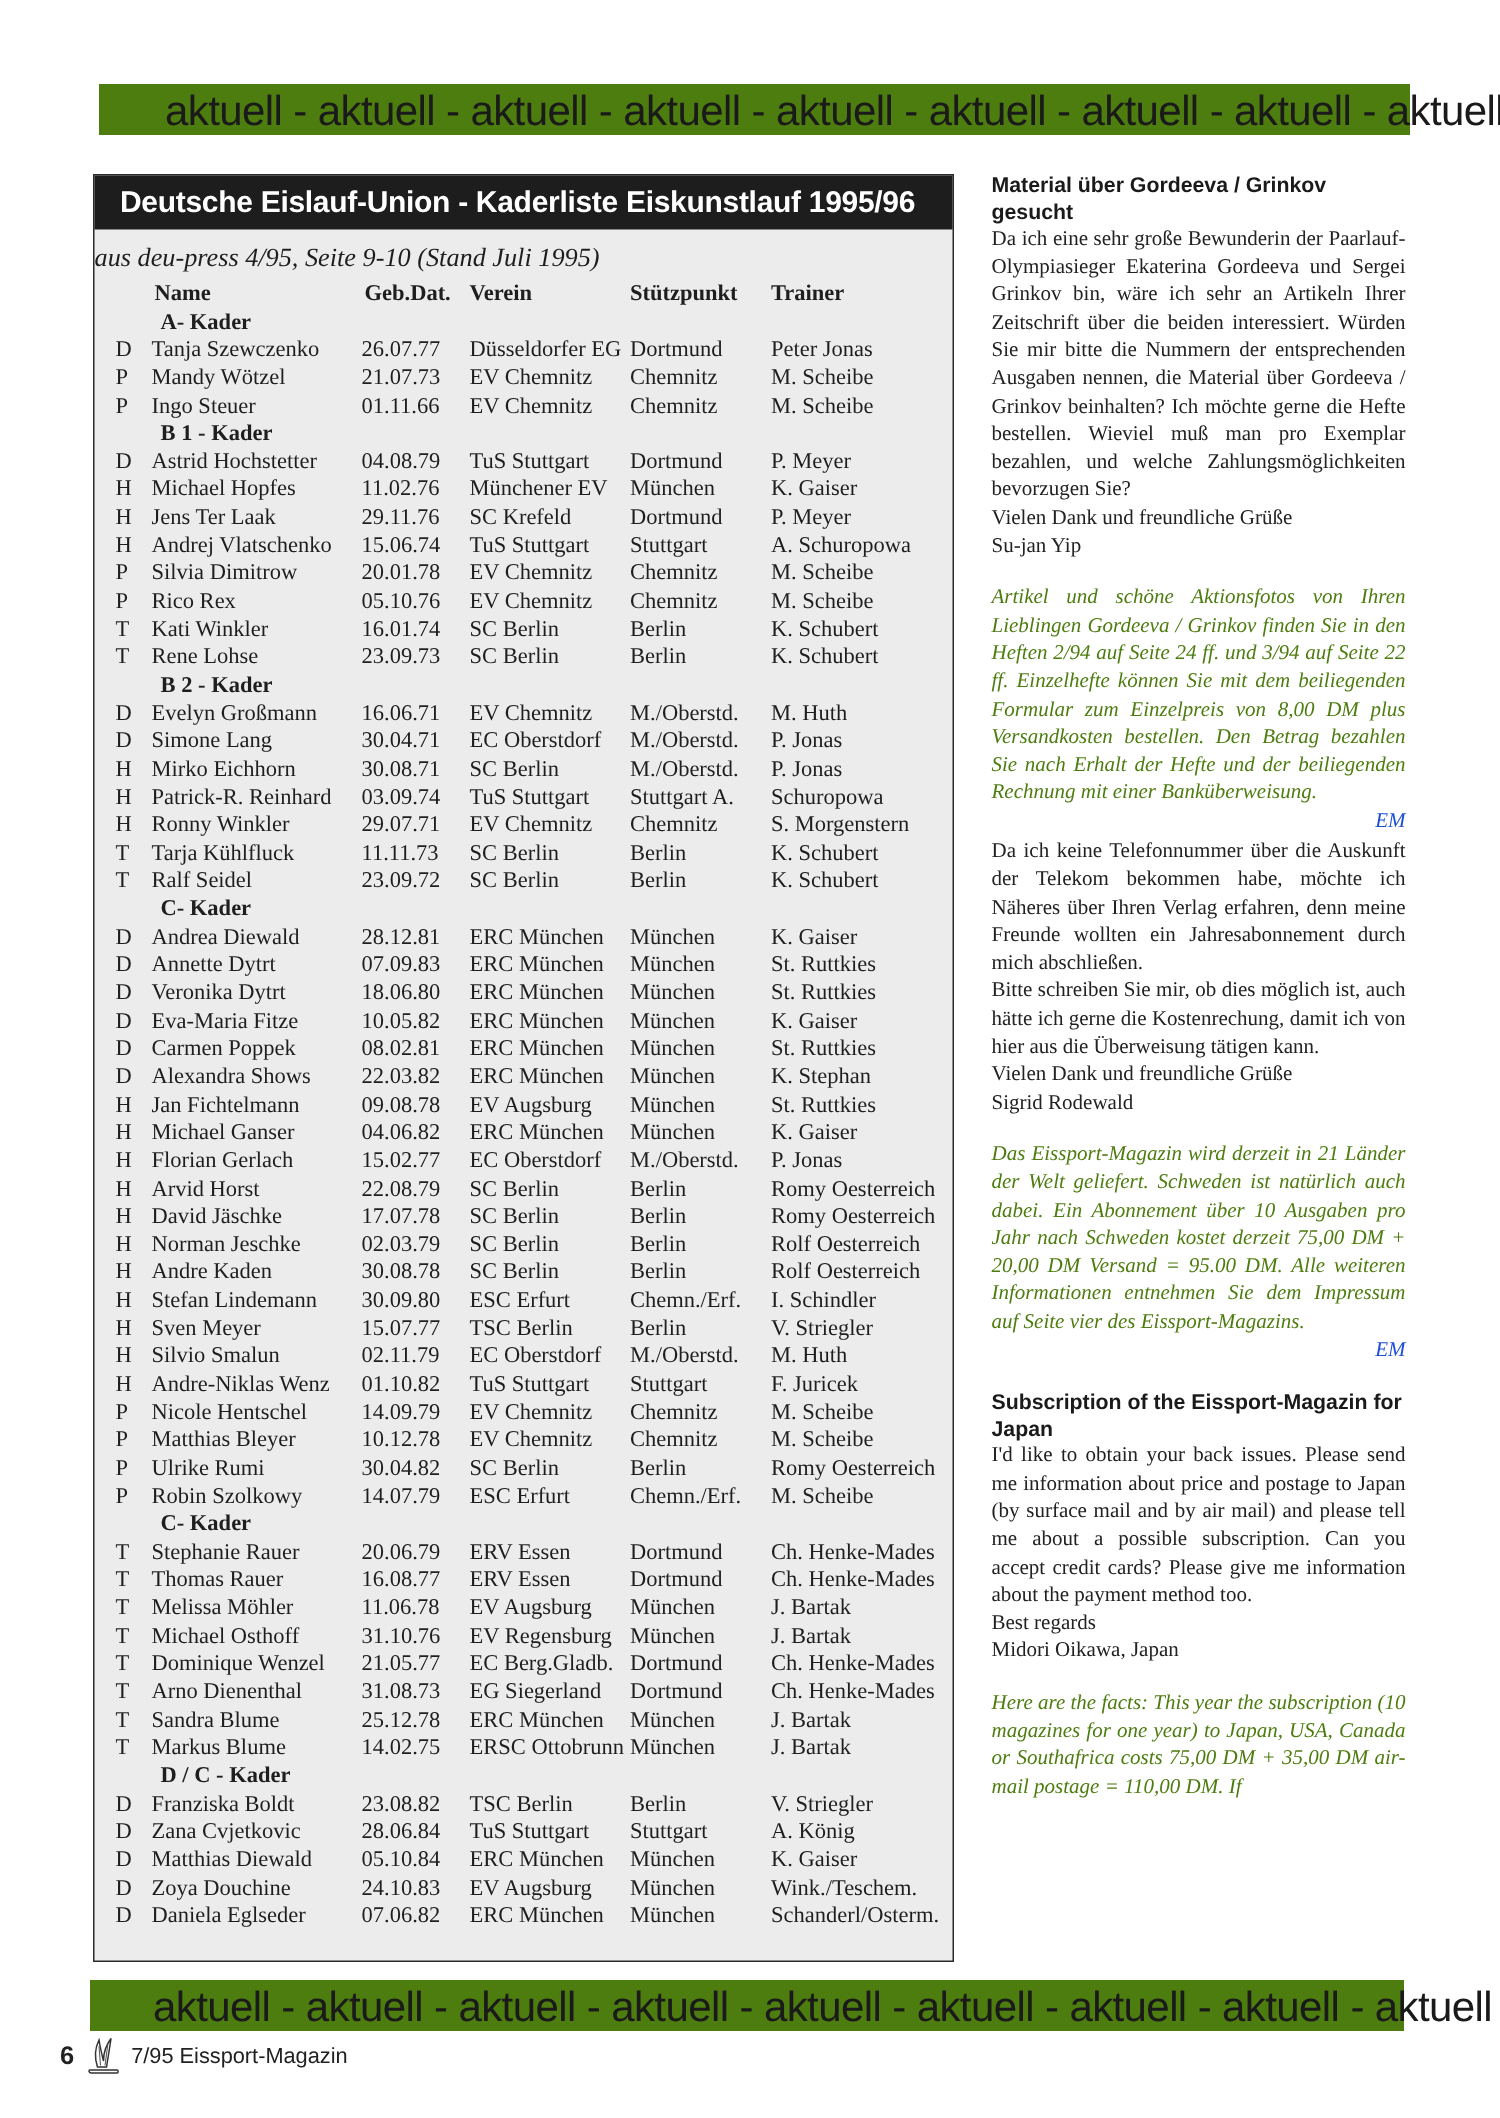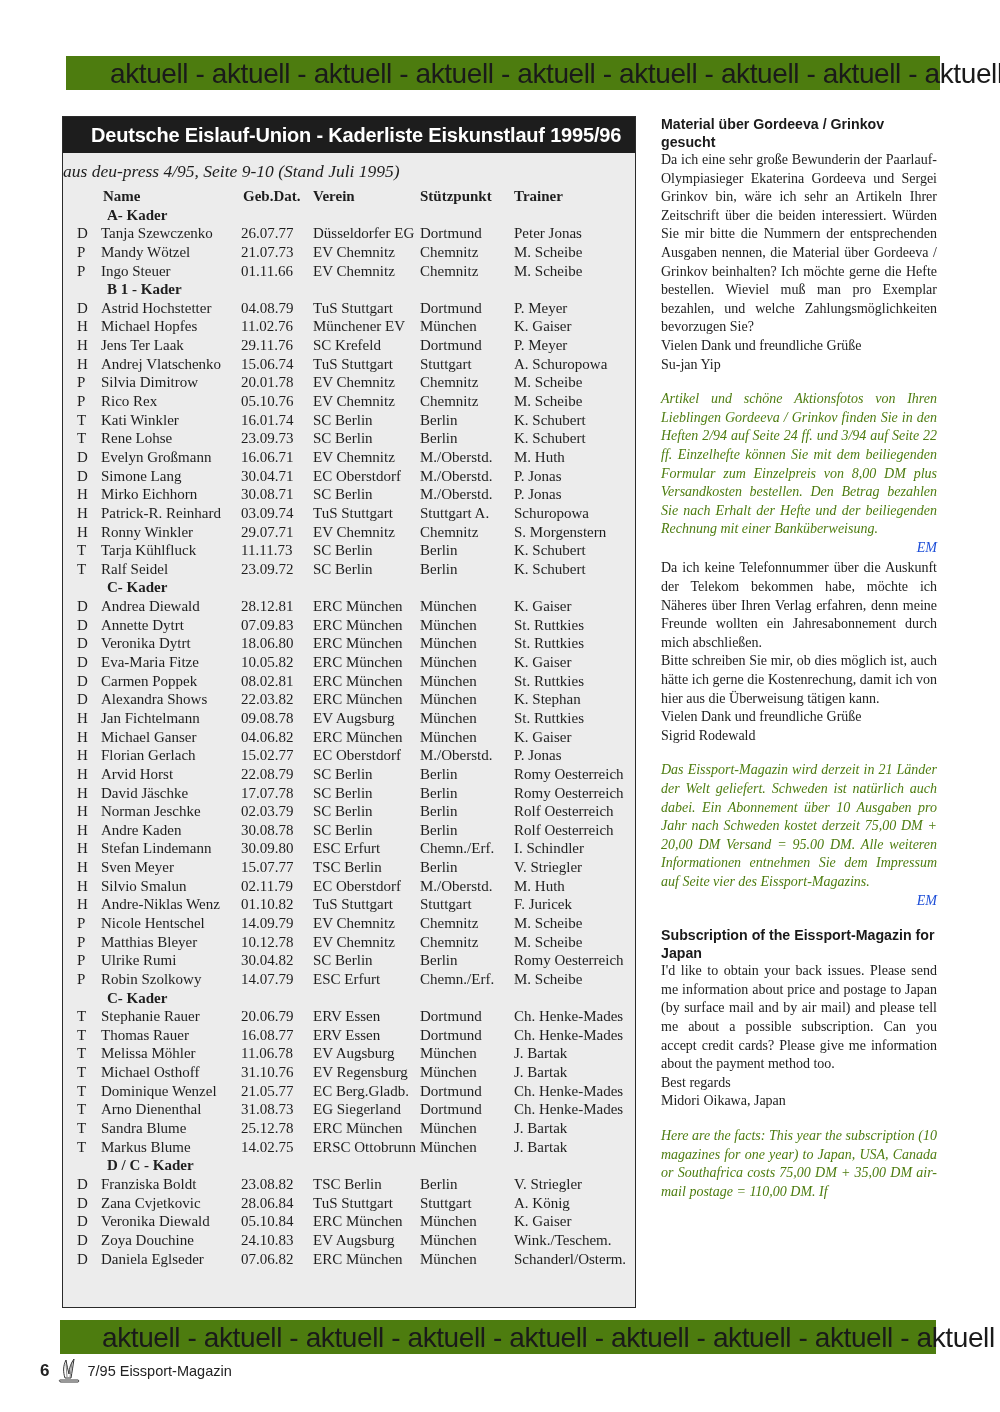--- a/index.html
+++ b/index.html
@@ -4,21 +4,21 @@
 <style>
   html, body { margin: 0; padding: 0; background: #ffffff; }
   body { width: 1000px; height: 1412px; position: relative; overflow: hidden; font-family: "Liberation Serif", serif; color: #1e1e1e; }
 
   .banner { position: absolute; background: #4d7c0f; font-family: "Liberation Sans", sans-serif; font-size: 28px; color: #1a1a1a; letter-spacing: -0.4px; white-space: nowrap; }
   .banner-top { left: 66px; top: 56px; width: 874px; height: 34px; line-height: 36px; padding-left: 44px; box-sizing: border-box; }
   .banner-bottom { left: 60px; top: 1320px; width: 876px; height: 34px; line-height: 36px; padding-left: 42px; box-sizing: border-box; }
 
   
   .kader-box { position: absolute; left: 62px; top: 116px; width: 574px; height: 1192px; border: 1.5px solid #2a2a2a; background: #ececec; box-sizing: border-box; }
-  .kader-title { background: #1d1d1d; color: #ffffff; font-family: "Liberation Sans", sans-serif; font-weight: bold; font-size: 20px; height: 36px; line-height: 36px; padding-left: 28px; white-space: nowrap; letter-spacing: -0.2px; }
+  .kader-title { background: #1d1d1d; color: #ffffff; font-family: "Liberation Sans", sans-serif; font-weight: bold; font-size: 20px; height: 36px; line-height: 36px; padding-left: 17px; white-space: nowrap; letter-spacing: -0.2px; }
   .kader-source { font-style: italic; font-size: 17.5px; margin-top: 6px; height: 24px; line-height: 24px; }
   .kader-table { position: absolute; left: 14px; top: 70px; width: 556px; }
   .row { position: relative; height: 18.65px; font-size: 15px; line-height: 18.65px; white-space: nowrap; }
   .row span { position: absolute; top: 0; }
   .c-cat { left: 0; }
   .c-name { left: 24px; }
   .c-dob { left: 164px; }
   .c-club { left: 236px; }
   .c-base { left: 343px; }
   .c-trainer { left: 437px; }
@@ -142,20 +142,23 @@
         <span class="c-trainer">K. Schubert</span>
       </div>
       <div class="row">
         <span class="c-cat">T</span>
         <span class="c-name">Rene Lohse</span>
         <span class="c-dob">23.09.73</span>
         <span class="c-club">SC Berlin</span>
         <span class="c-base">Berlin</span>
         <span class="c-trainer">K. Schubert</span>
       </div>
+      <div class="row group">
+        <span class="c-cat">B 2 - Kader</span>
+      </div>
       <div class="row">
         <span class="c-cat">D</span>
         <span class="c-name">Evelyn Großmann</span>
         <span class="c-dob">16.06.71</span>
         <span class="c-club">EV Chemnitz</span>
         <span class="c-base">M./Oberstd.</span>
         <span class="c-trainer">M. Huth</span>
       </div>
       <div class="row">
         <span class="c-cat">D</span>
@@ -457,21 +460,21 @@
       <div class="row">
         <span class="c-cat">D</span>
         <span class="c-name">Zana Cvjetkovic</span>
         <span class="c-dob">28.06.84</span>
         <span class="c-club">TuS Stuttgart</span>
         <span class="c-base">Stuttgart</span>
         <span class="c-trainer">A. König</span>
       </div>
       <div class="row">
         <span class="c-cat">D</span>
-        <span class="c-name">Veronika Diewald</span>
+        <span class="c-name">Matthias Diewald</span>
         <span class="c-dob">05.10.84</span>
         <span class="c-club">ERC München</span>
         <span class="c-base">München</span>
         <span class="c-trainer">K. Gaiser</span>
       </div>
       <div class="row">
         <span class="c-cat">D</span>
         <span class="c-name">Zoya Douchine</span>
         <span class="c-dob">24.10.83</span>
         <span class="c-club">EV Augsburg</span>

